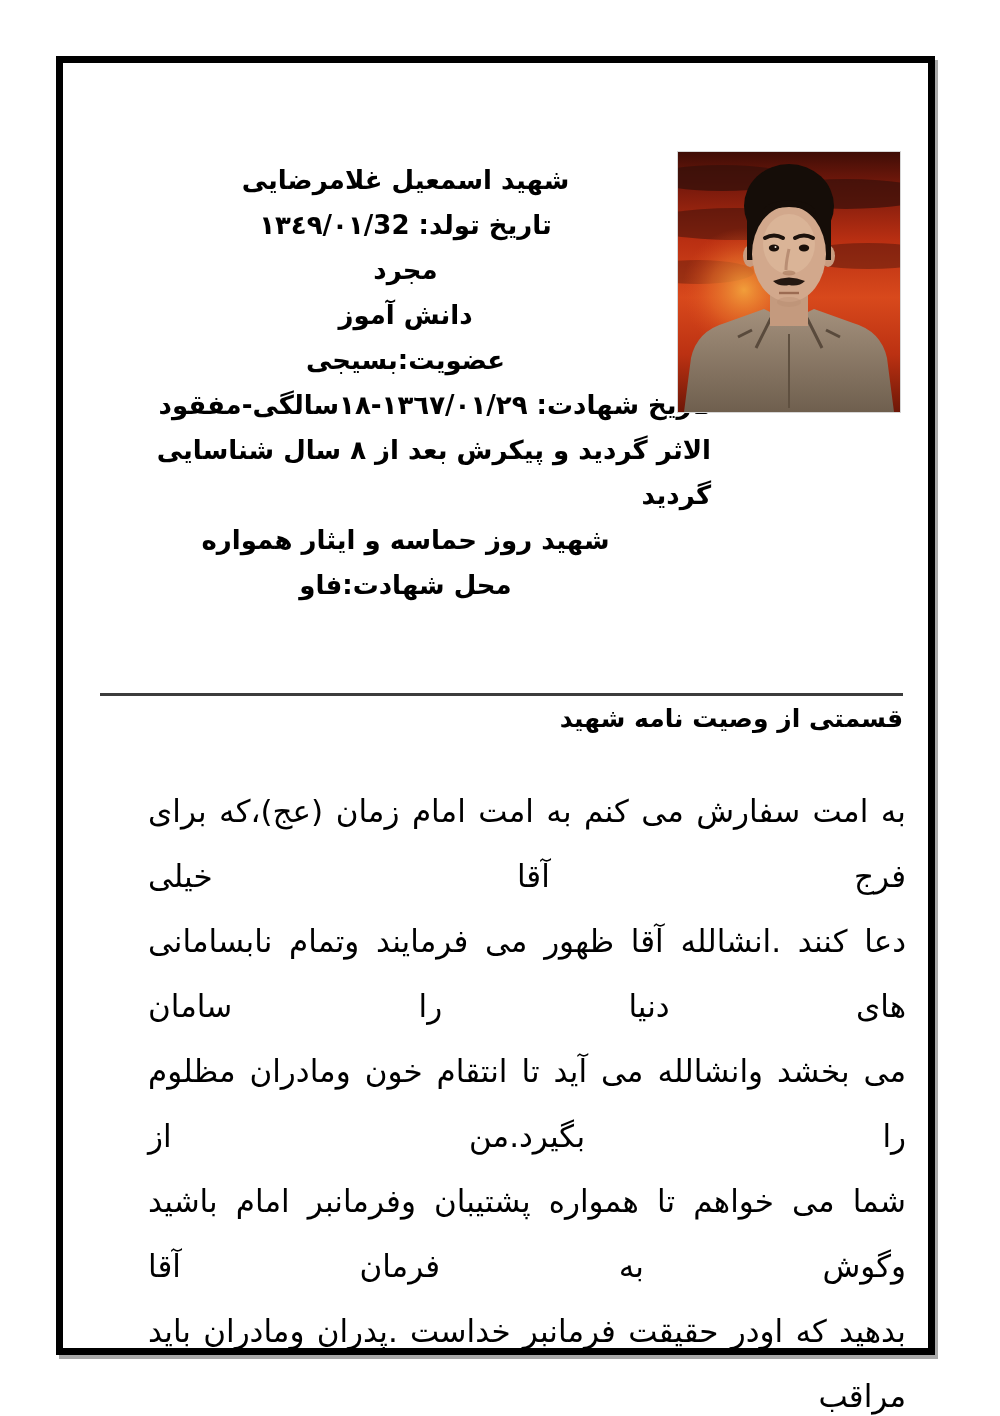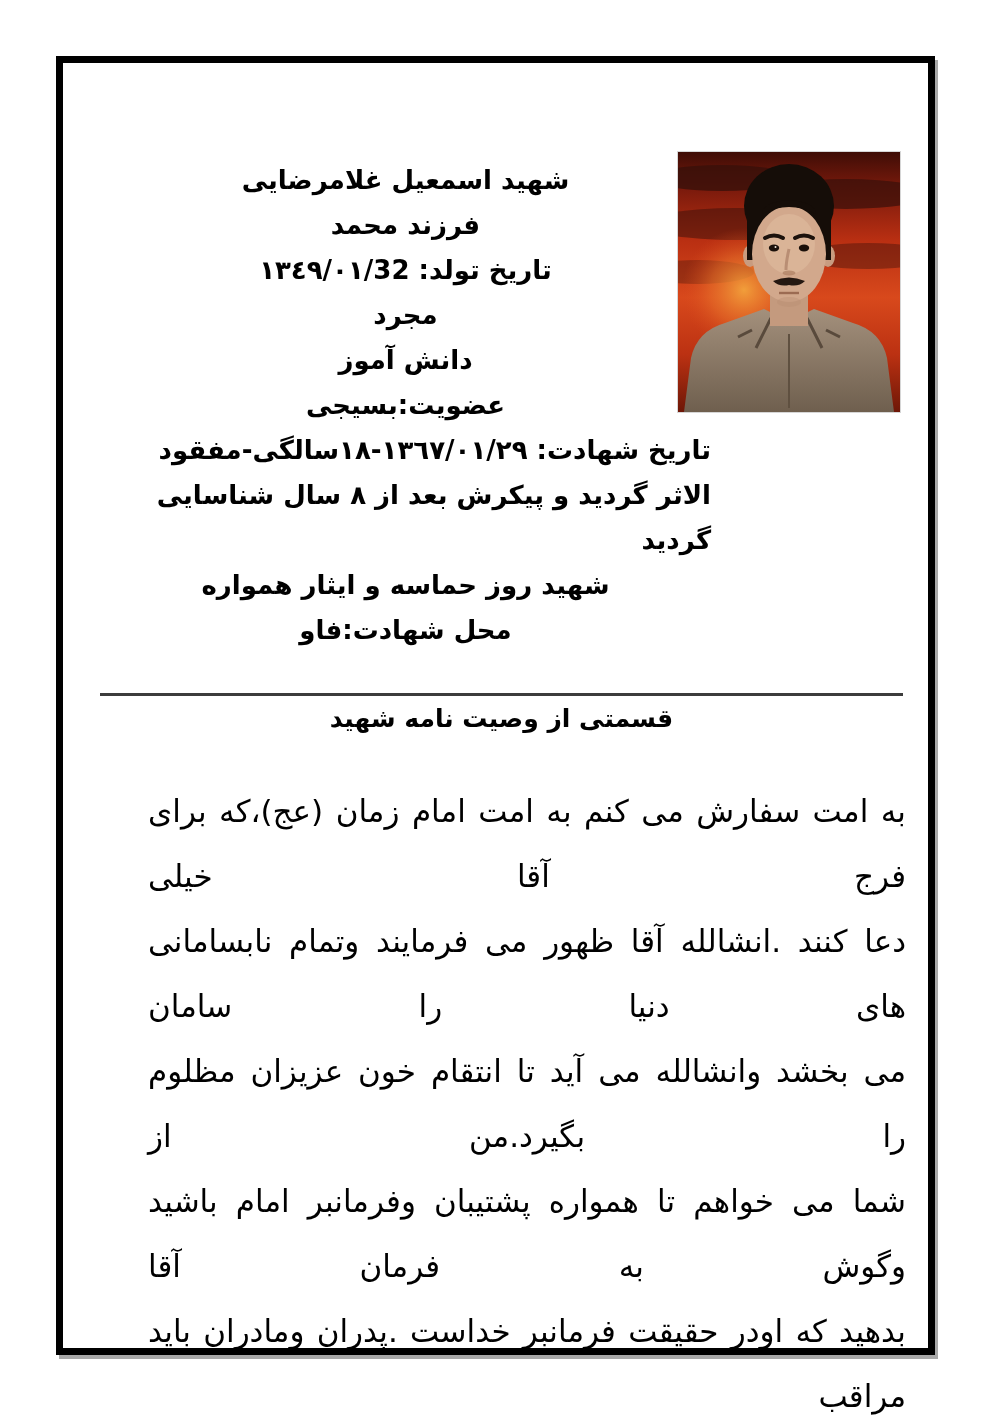--- a/index.html
+++ b/index.html
@@ -28,42 +28,41 @@
     position:absolute;left:615px;top:89px;width:222px;height:260px;
     outline:1px solid #d6d6d6;
   }
   
   .divider{
     position:absolute;left:37px;top:630px;width:803px;height:3px;
     background:#3c3c3c;
   }
   .will-heading{
     position:absolute;left:37px;top:641px;width:803px;
-    text-align:center;font-weight:bold;font-size:25px;direction:rtl;
+    text-align:right;font-weight:bold;font-size:25px;direction:rtl;
   }
   
   .will-body{
     position:absolute;left:37px;top:716px;width:806px;direction:rtl;
   }
   .body-line{
     font-size:31px;line-height:65px;
     text-align:justify;text-align-last:justify;
     word-spacing:2px;
     margin-left:48px;
   }
 </style>
 </head>
 <body>
 
 <div class="frame">
   <div class="frame-inner">
 
     <div class="info-block">
       <div class="info-line">شهید اسمعیل غلامرضایی</div>
-      <div class="info-line">فرزند محمد</div>
       <div class="info-line">تاریخ تولد: ١٣٤٩/٠١/32</div>
       <div class="info-line">مجرد</div>
       <div class="info-line">دانش آموز</div>
       <div class="info-line">عضویت:بسیجی</div>
       <div class="info-line wide">تاریخ شهادت: ١٣٦٧/٠١/٢٩-١٨سالگی-مفقود</div>
       <div class="info-line wide">الاثر گردید و پیکرش بعد از ٨ سال شناسایی گردید</div>
       <div class="info-line">شهید روز حماسه و ایثار همواره</div>
       <div class="info-line">محل شهادت:فاو</div>
     </div>
 
@@ -124,20 +123,20 @@
         </g>
       </svg>
     </div>
 
     <div class="divider"></div>
     <div class="will-heading">قسمتی از وصیت نامه شهید</div>
 
     <div class="will-body">
       <div class="body-line">به امت سفارش می کنم به امت امام زمان (عج)،که برای فرج آقا خیلی</div>
       <div class="body-line">دعا کنند .انشالله آقا ظهور می فرمایند وتمام نابسامانی های دنیا را سامان</div>
-      <div class="body-line">می بخشد وانشالله می آید تا انتقام خون عزیزان مظلوم را بگیرد.من از</div>
+      <div class="body-line">می بخشد وانشالله می آید تا انتقام خون ومادران مظلوم را بگیرد.من از</div>
       <div class="body-line">شما می خواهم تا همواره پشتیبان وفرمانبر امام باشید وگوش به فرمان آقا</div>
       <div class="body-line">بدهید که اودر حقیقت فرمانبر خداست .پدران ومادران باید مراقب</div>
 
     </div>
 
   </div>
 </div>
 
 </body></html>

